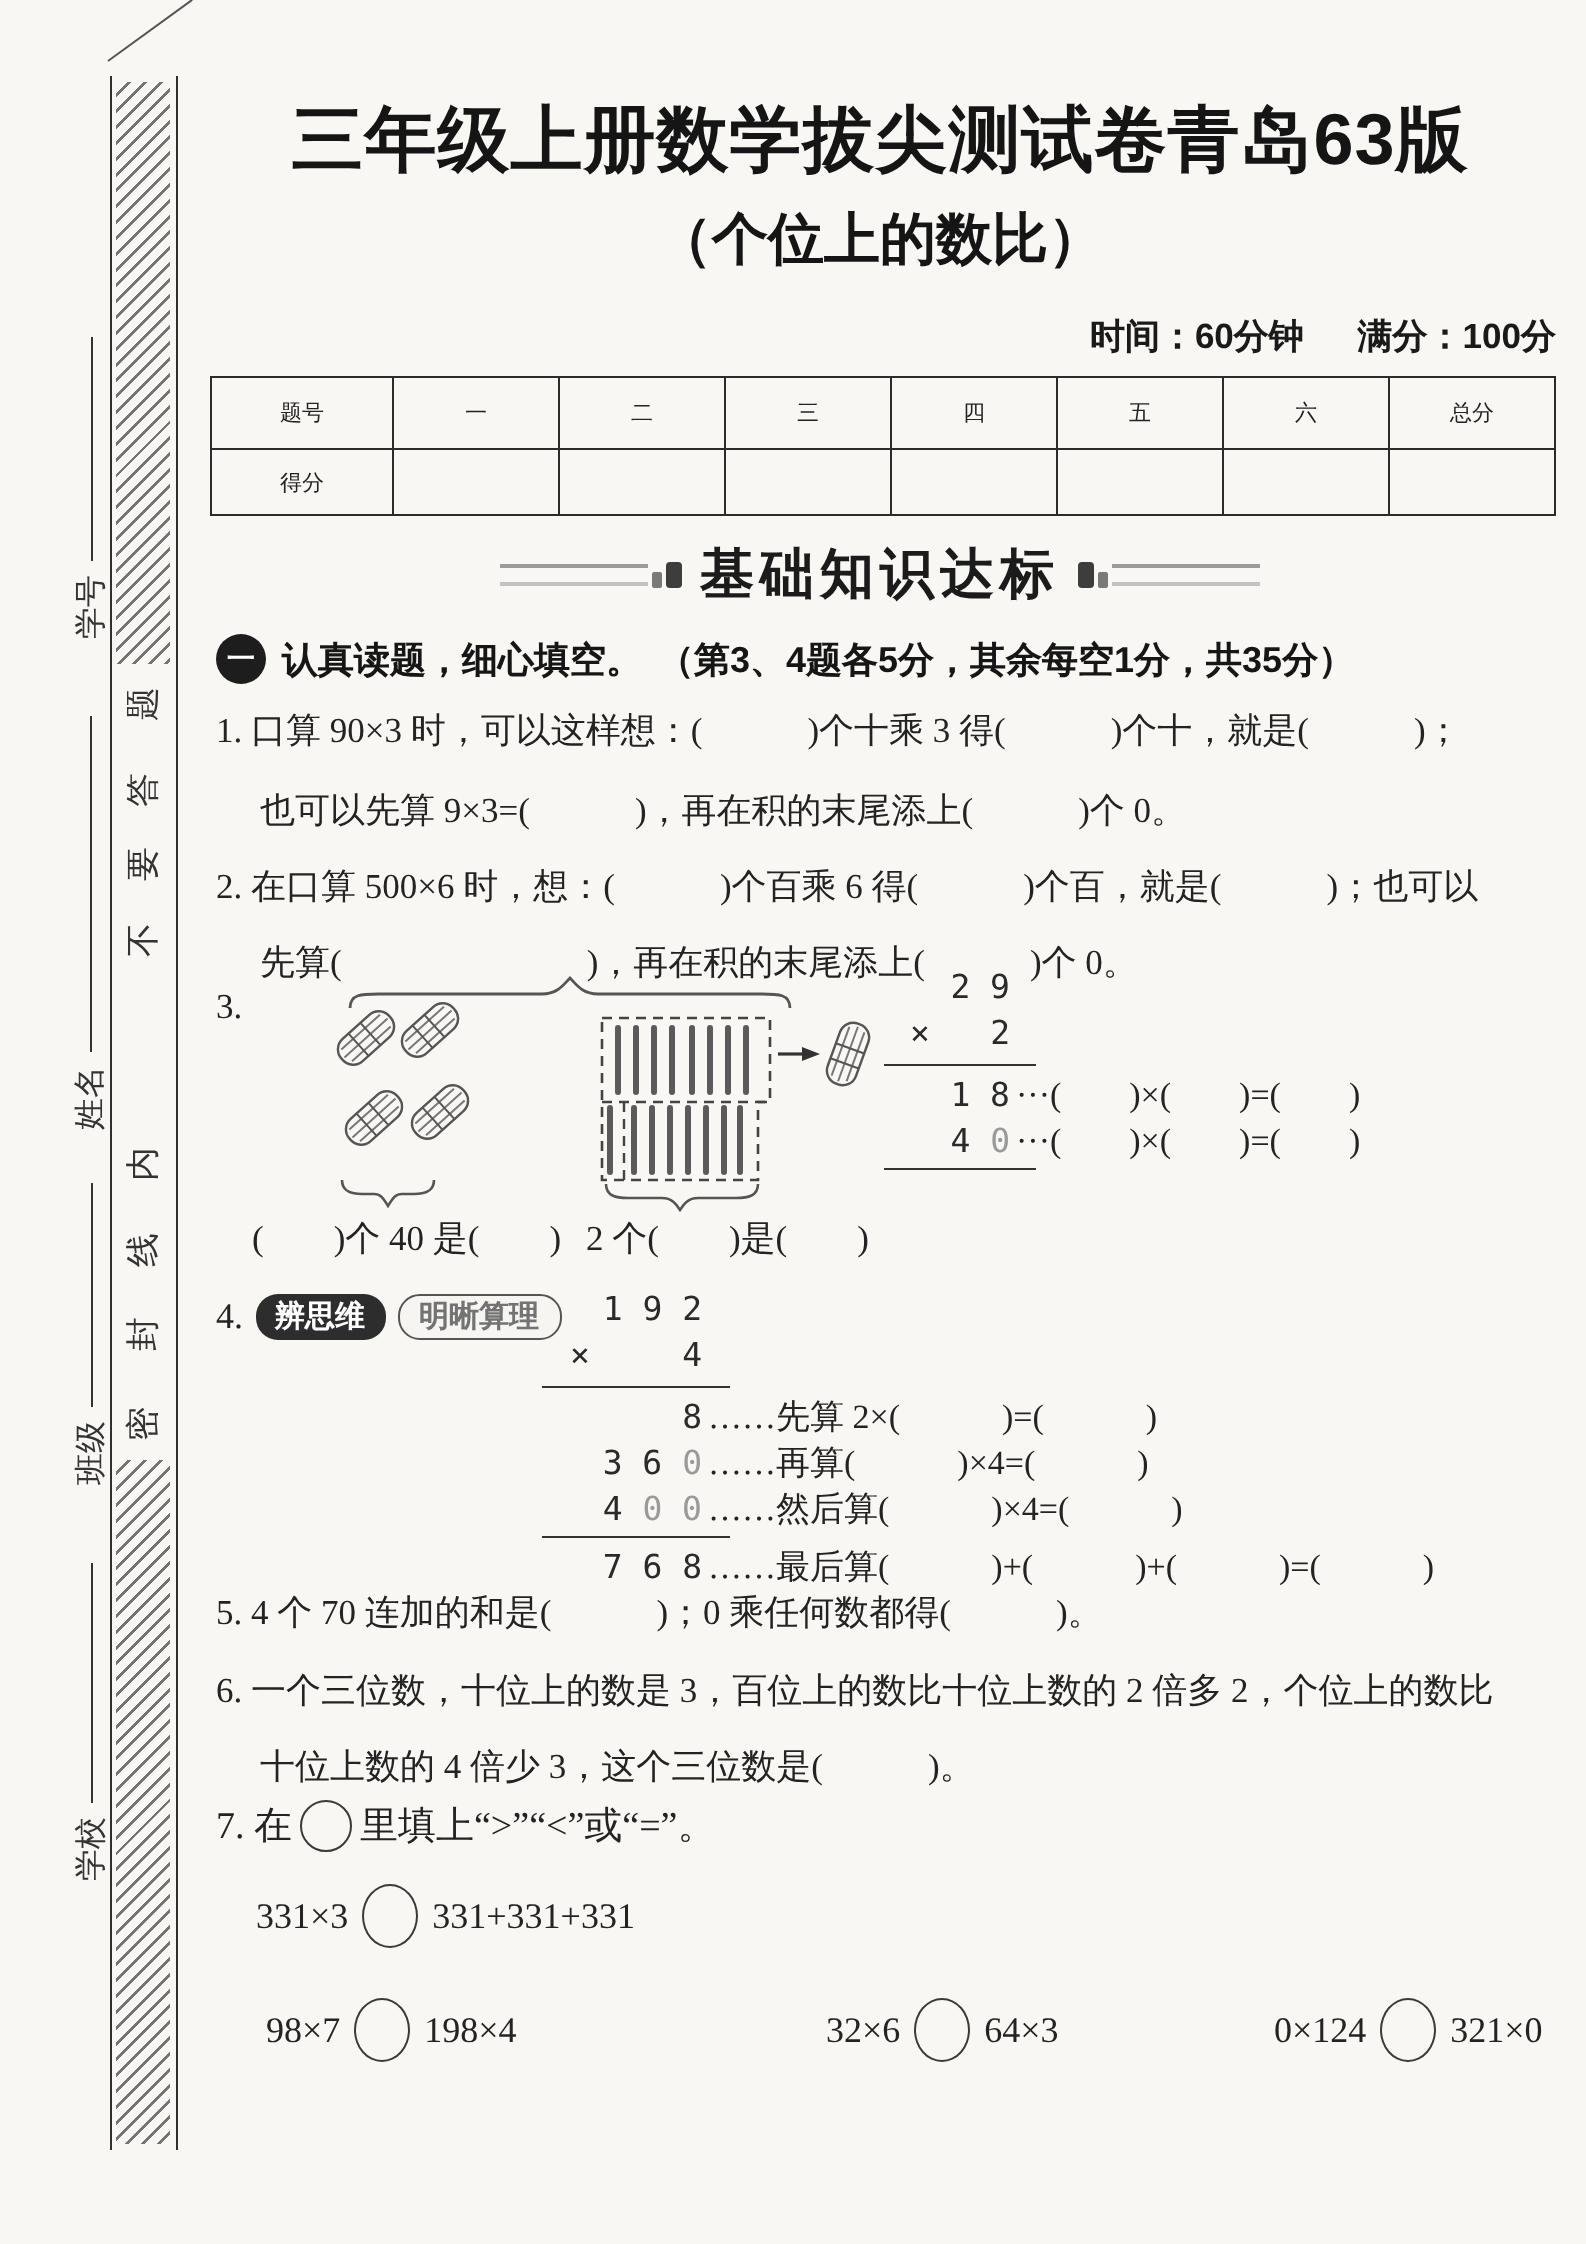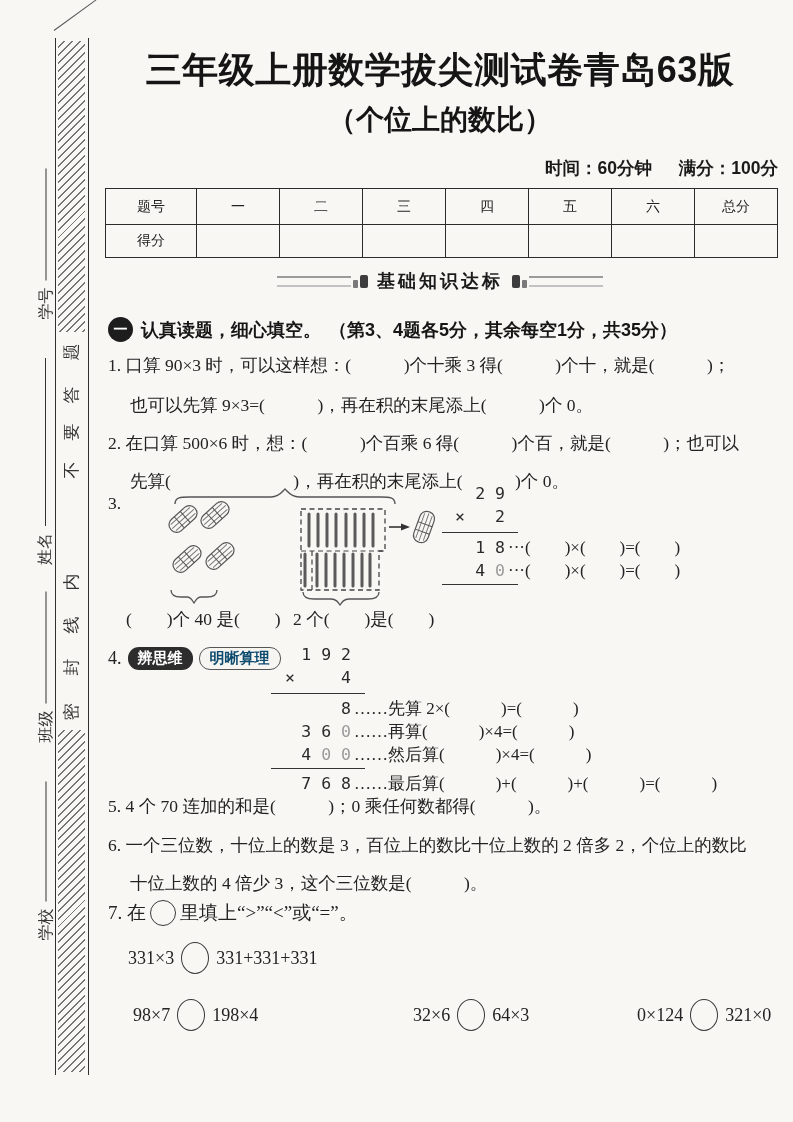--- a/index.html
+++ b/index.html
@@ -25,33 +25,33 @@
   
   .title{position:absolute;left:95px;top:46px;width:690px;text-align:center;
     font-family:"Liberation Sans",sans-serif;font-weight:900;font-size:36px;letter-spacing:.5px;color:#151515;}
   .subtitle{position:absolute;left:95px;top:101px;width:690px;text-align:center;
     font-family:"Liberation Sans",sans-serif;font-weight:800;font-size:28px;color:#151515;}
   .meta{position:absolute;right:15px;top:156px;font-family:"Liberation Sans",sans-serif;
     font-weight:700;font-size:17.5px;color:#1a1a1a;}
   .meta span{margin-left:22px;}
   
   .score-table{position:absolute;left:105px;top:188px;width:673px;border-collapse:collapse;
-    table-layout:fixed;font-size:14px;color:#222;}
+    table-layout:fixed;font-size:11px;color:#222;}
   .score-table td{border:1.6px solid #2b2b2b;text-align:center;padding:0;}
   .score-table tr:first-child td{height:35px;}
   .score-table tr:last-child td{height:32px;}
   .score-table .c0{width:90px;}
   
   .banner{position:absolute;left:100px;top:269px;width:680px;display:flex;
     justify-content:center;align-items:center;gap:9px;}
   .bline{width:74px;height:7px;border-top:2.2px solid #9a9a9a;border-bottom:2.2px solid #c2c2c2;}
   .orn{position:relative;width:8px;height:13px;background:#3d3d3d;border-radius:2px;}
   .orn-l::before{content:"";position:absolute;left:-7px;top:5px;width:5px;height:8px;background:#7a7a7a;border-radius:1px;}
   .orn-r::before{content:"";position:absolute;right:-7px;top:5px;width:5px;height:8px;background:#7a7a7a;border-radius:1px;}
-  .btext{font-family:"Liberation Sans",sans-serif;font-weight:900;font-size:18px;
+  .btext{font-family:"Liberation Sans",sans-serif;font-weight:900;font-size:27px;
     letter-spacing:3px;color:#1b1b1b;}
   
   .part-header{position:absolute;left:108px;top:317px;display:flex;align-items:center;gap:8px;
     font-family:"Liberation Sans",sans-serif;font-weight:800;font-size:18px;color:#161616;white-space:pre;}
   .pnum-circle{flex:0 0 auto;width:25px;height:25px;border-radius:50%;background:#1d1d1d;
     color:#fff;text-align:center;line-height:25px;font-size:14px;font-weight:700;}
   
   .qline{position:absolute;font-size:17.5px;line-height:26px;white-space:pre;color:#232323;}
   
   .fig3{position:absolute;left:133px;top:487px;}
@@ -66,21 +66,21 @@
   .mrule{height:0;border-top:1.7px solid #333;margin:2px 0 3px 0;}
   .mrule-3{width:76px;margin-left:-13px;}
   .mrule-4{width:94px;margin-left:-14px;}
   .mrest{margin-left:3px;font-size:17px;white-space:pre;color:#232323;}
   
   .q4head{position:absolute;left:108px;top:647px;display:flex;align-items:center;gap:6px;}
   .qnum{font-size:18px;color:#232323;}
   .badge-dark{font-family:"Liberation Sans",sans-serif;font-weight:700;font-size:15px;
     background:#2d2d2d;color:#fff;border-radius:11px;padding:2px 10px;}
   .badge-light{font-family:"Liberation Sans",sans-serif;font-weight:700;font-size:15px;
-    border:1.6px solid #555;border-radius:11px;padding:1px 10px;background:#f6f5f2;color:#0c4a6e;}
+    border:1.6px solid #555;border-radius:11px;padding:1px 10px;background:#f6f5f2;color:#737373;}
   
   .cmp{position:absolute;font-size:18px;white-space:nowrap;color:#232323;}
   .cir{display:inline-block;width:26px;height:30px;border:1.7px solid #3a3a3a;
     border-radius:50%;margin:0 7px;vertical-align:middle;transform:translateY(-2px);}
   .q7intro{position:absolute;left:108px;top:900px;display:flex;align-items:center;
     font-size:19px;white-space:pre;color:#232323;}
   .cir-sm{display:inline-block;width:24px;height:24px;border:1.6px solid #3a3a3a;
     border-radius:50%;margin:0 4px;}
 </style>
 </head>

